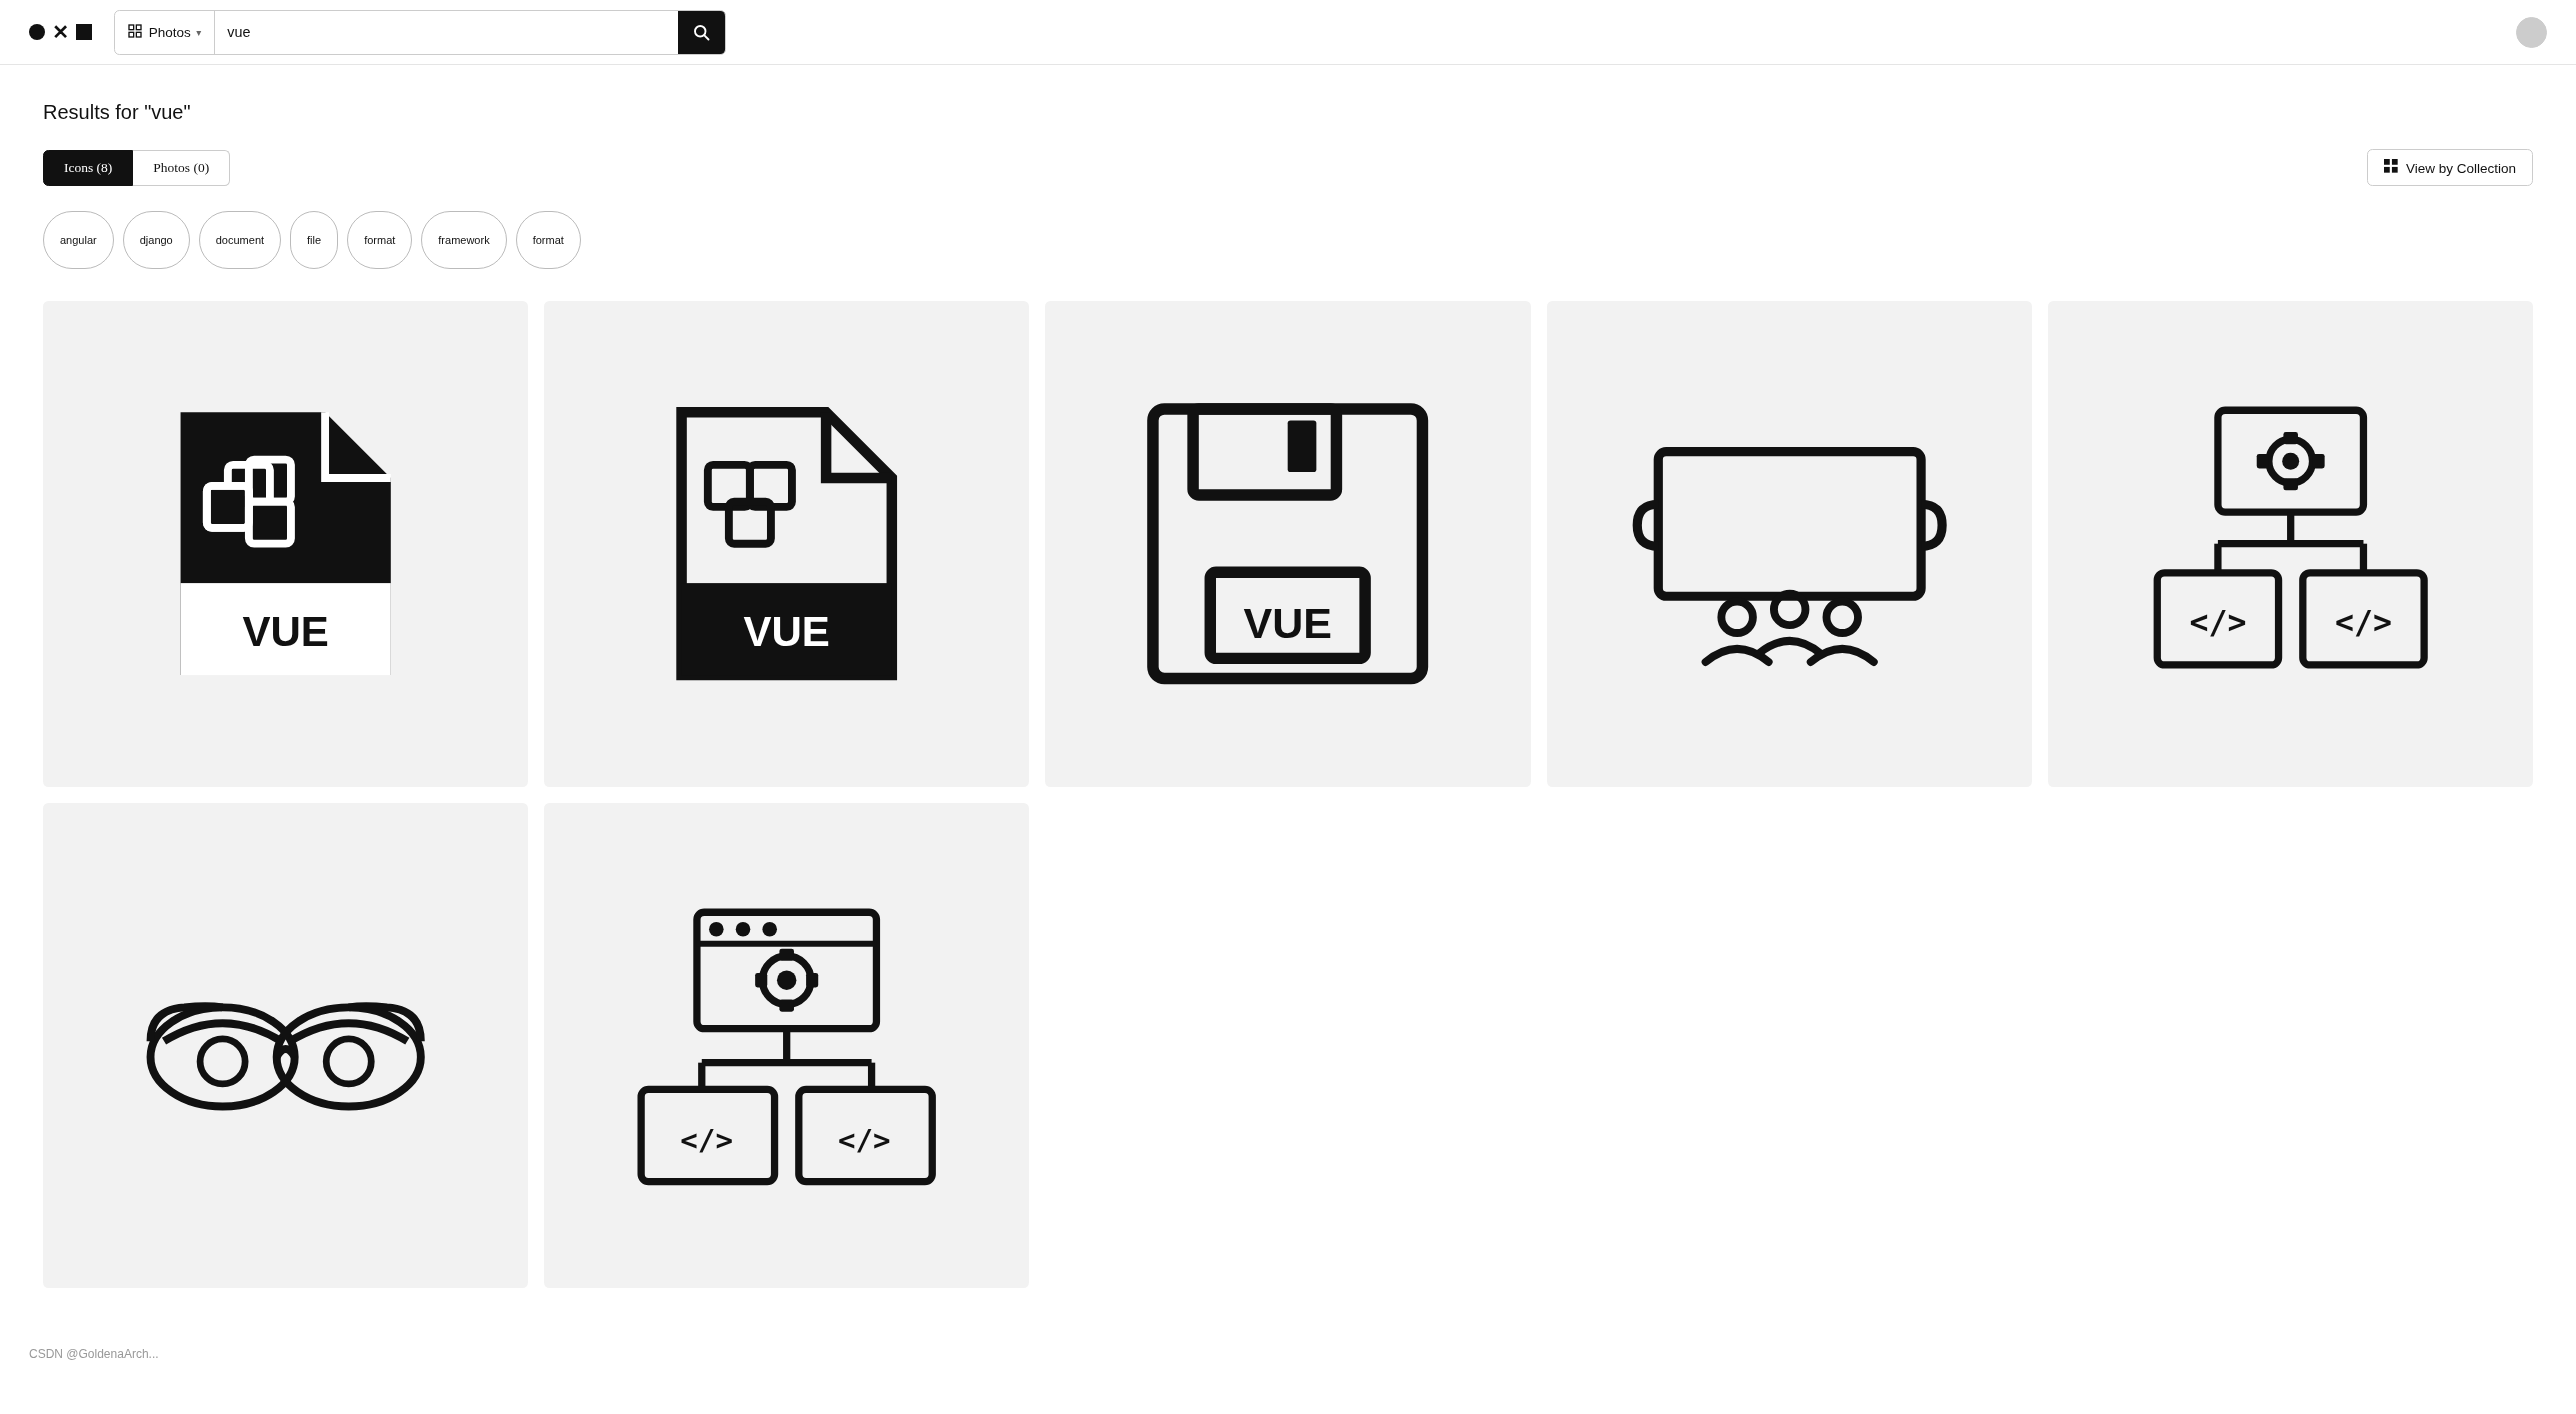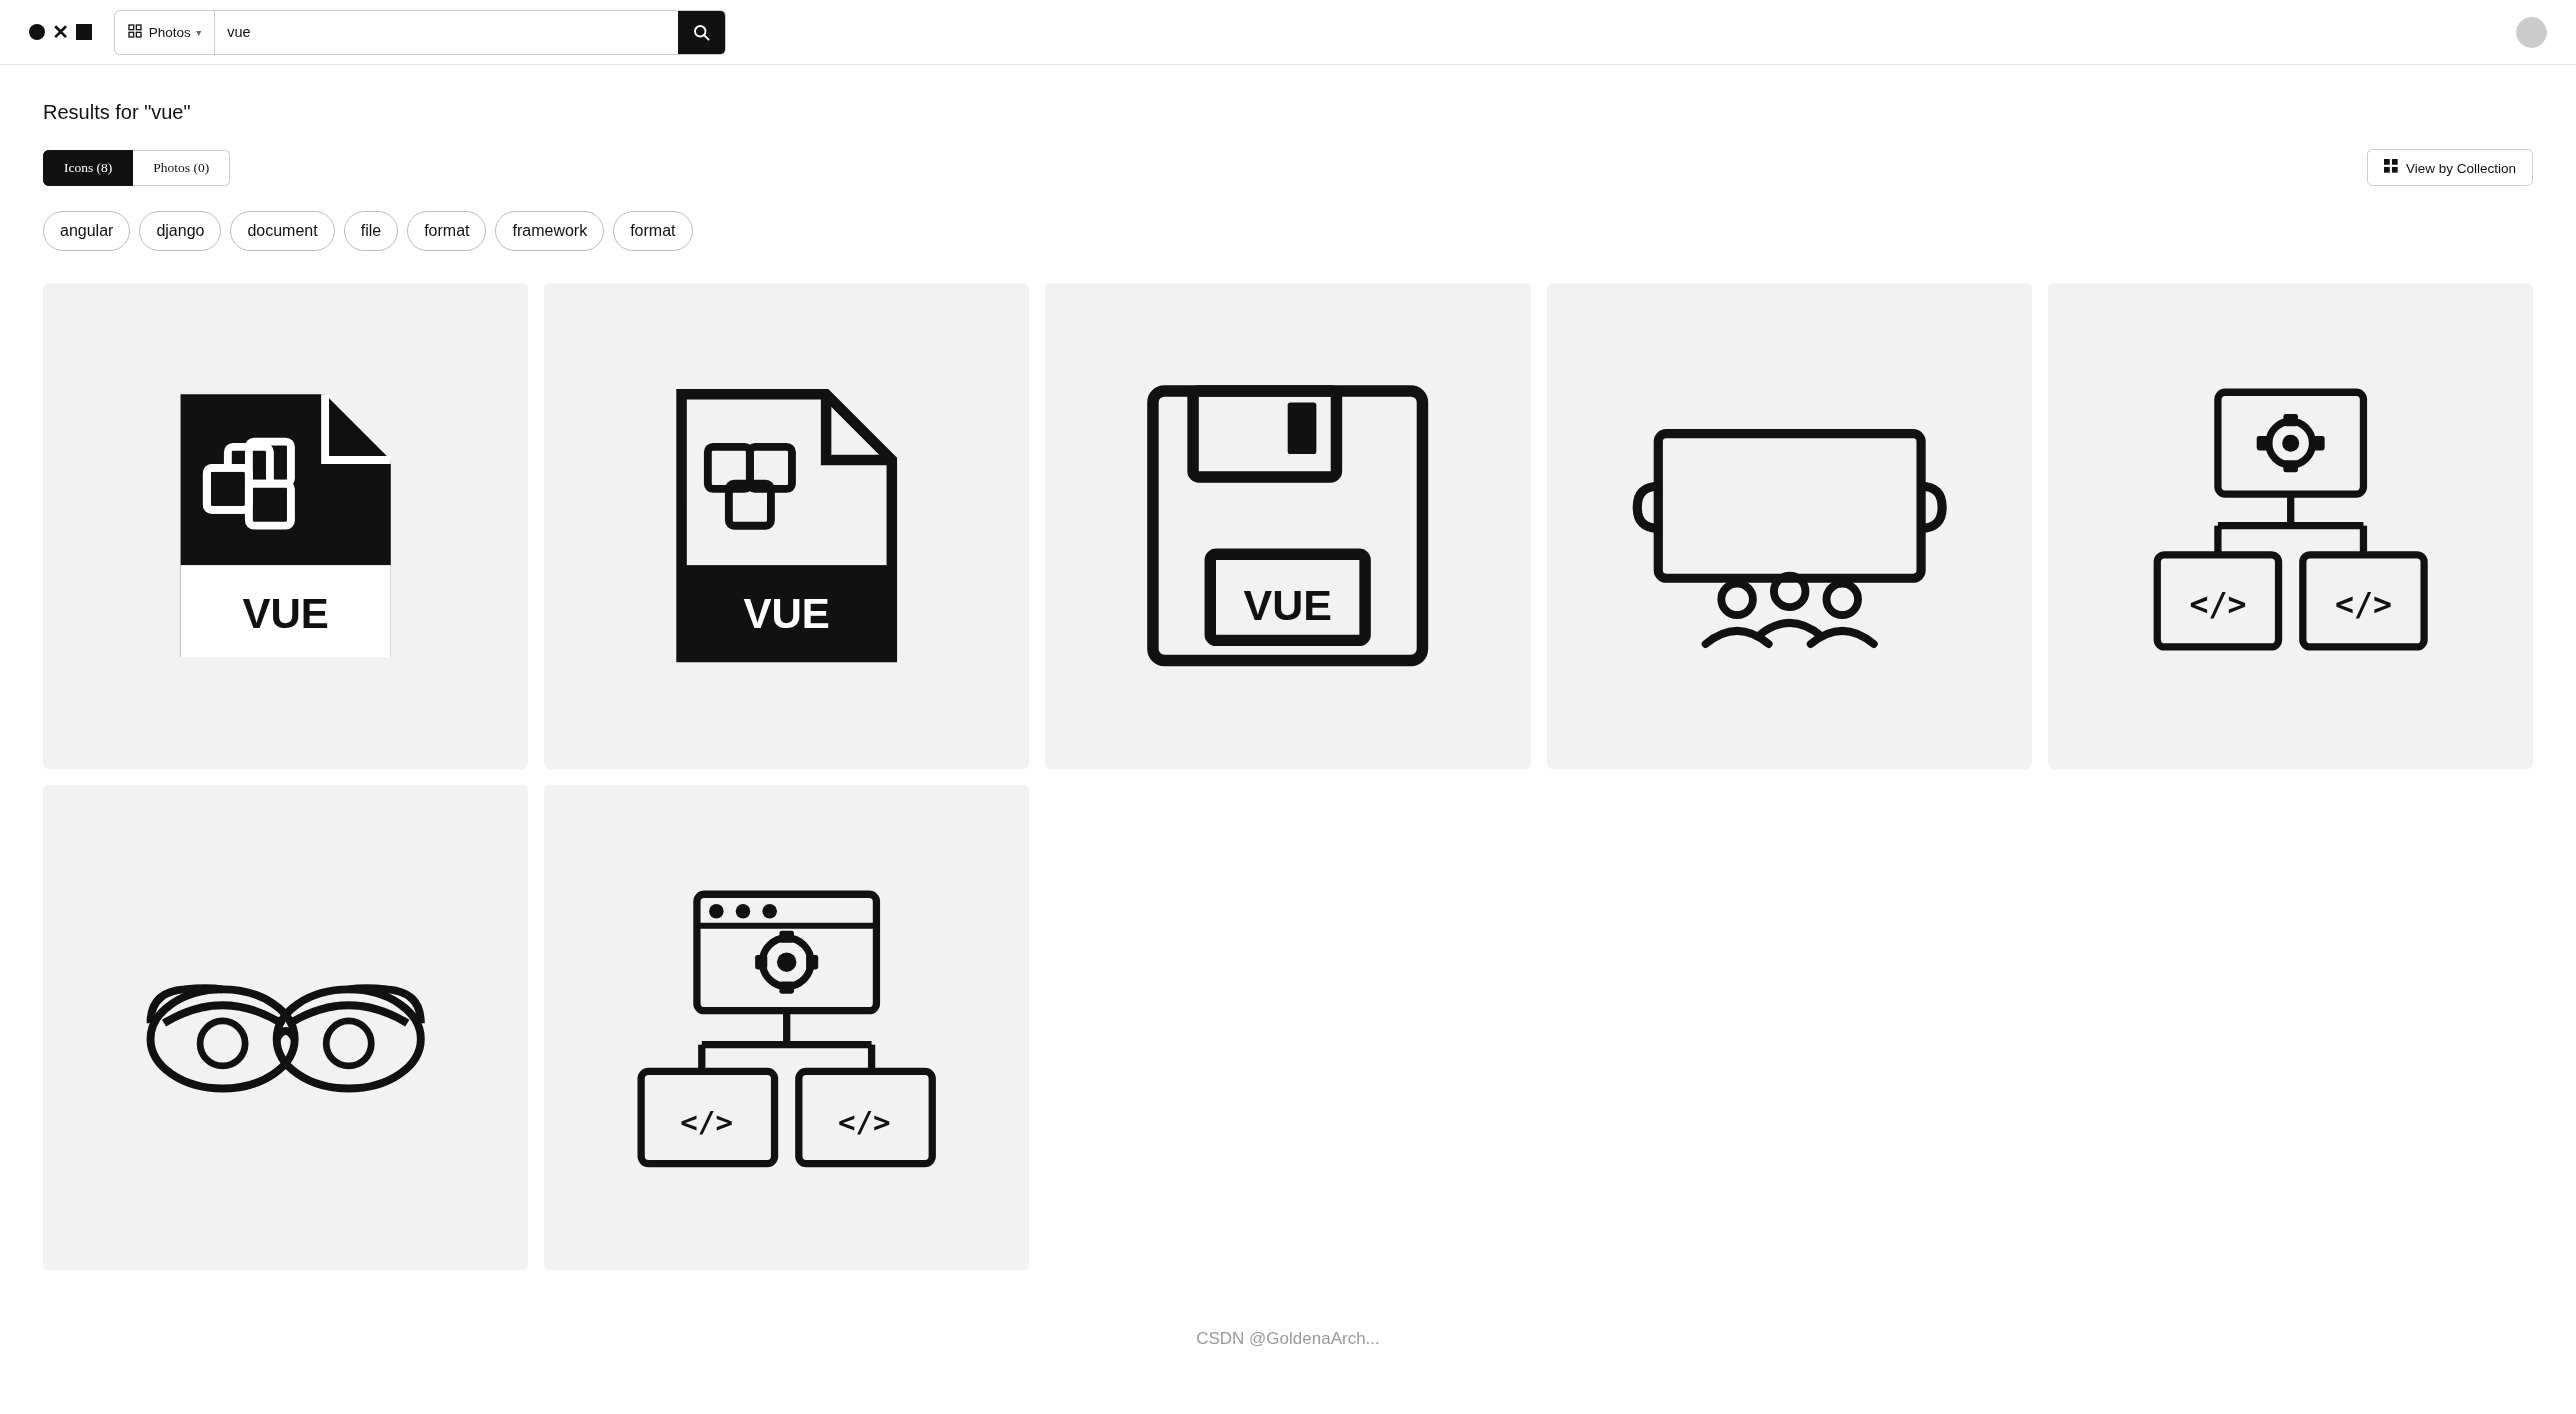--- a/index.html
+++ b/index.html
@@ -122,22 +122,22 @@
     
     .tags {
       display: flex;
       gap: 9px;
       flex-wrap: wrap;
       margin-bottom: 32px;
     }
     .tag {
       border: 1.4px solid #bbb;
       border-radius: 899px;
-      padding: 10px 16px;
-      font-size: 16px;
+      padding: 22px 16px;
+      font-size: 11px;
       cursor: pointer;
       background: #fff;
       color: #111;
     }
 
     
     .icon-grid {
       display: grid;
       grid-template-columns: repeat(5, 1fr);
       gap: 16px;
@@ -150,23 +150,23 @@
       align-items: center;
       justify-content: center;
       cursor: pointer;
       overflow: hidden;
       transition: box-shadow 0.15s;
     }
     .icon-card svg { width: 65%; height: 65%; }
 
     
     .footer {
-      text-align: center;
+      text-align: left;
       padding: 9px 29px;
-      font-size: 17px;
+      font-size: 12px;
       color: #999;
       margin-top: 14.4px;
     }
   </style>
 </head>
 <body>
 
 <header class="header">
   <div class="logo">
     <div class="logo-circle"></div>

